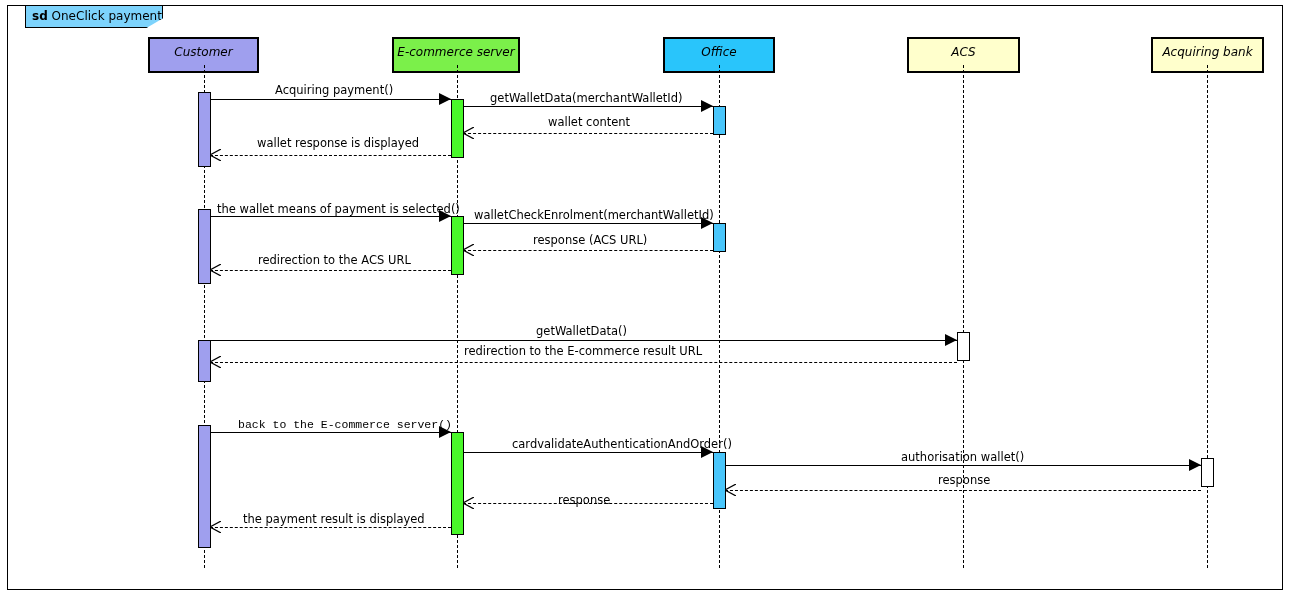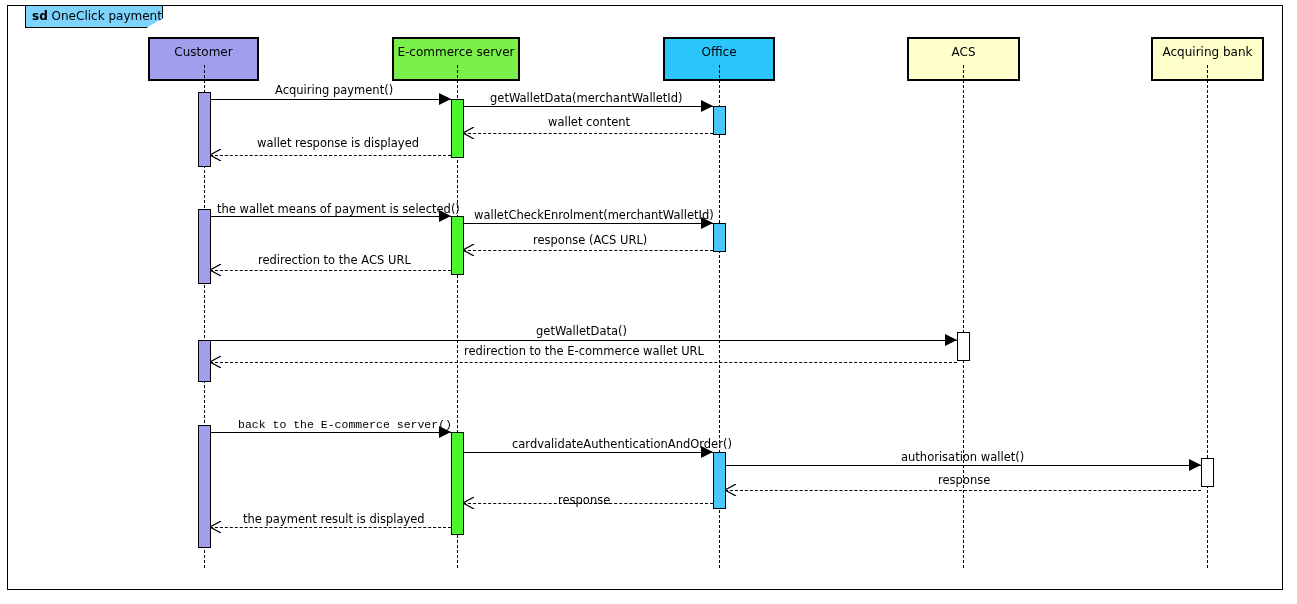--- a/index.html
+++ b/index.html
@@ -54,23 +54,24 @@
   }
   
   .lifeline-head {
     position: absolute;
     border: 2px solid #000000;
     box-sizing: border-box;
     text-align: center;
     font-size: 12px;
     color: #000000;
     line-height: 26px;
-    height: 44px;
+    height: 36px;
     white-space: nowrap;
     overflow: hidden;
+    font-style: italic;
   }
   
   .lifeline-line {
     position: absolute;
     width: 0;
     border-left: 1px dashed #000000;
   }
   
   .activation {
     position: absolute;
@@ -196,21 +197,21 @@
       <div class="msg-label" style="left: 258px; top: 254px;">redirection to the ACS URL</div>
       <div class="msg-line" style="left: 210px; top: 340px; width: 747px;"></div>
       <div class="arrow-solid right" style="top: 334px; left: 945px;"></div>
       <div class="msg-label" style="left: 536px; top: 325px;">getWalletData()</div>
       <div class="msg-line dashed" style="left: 210px; top: 362px; width: 747px;"></div>
       <div class="arrow-open" style="position: absolute; top: 356px; left: 210px;">
         <svg width="11" height="12" viewBox="0 0 11 12">
           <path d="M11,0 L0,6 L11,12" fill="none" stroke="#000" stroke-width="1.2"></path>
         </svg>
       </div>
-      <div class="msg-label" style="left: 464px; top: 345px;">redirection to the E-commerce wallet URL</div>
+      <div class="msg-label" style="left: 464px; top: 345px;">redirection to the E-commerce result URL</div>
       <div class="msg-line" style="left: 210px; top: 432px; width: 241px;"></div>
       <div class="arrow-solid right" style="top: 426px; left: 439px;"></div>
       <div class="msg-label" style="left: 238px; top: 418px; font-family: Liberation Mono, monospace;">back to the E-commerce server()</div>
       <div class="msg-line" style="left: 463px; top: 452px; width: 250px;"></div>
       <div class="arrow-solid right" style="top: 446px; left: 701px;"></div>
       <div class="msg-label" style="left: 512px; top: 438px;">cardvalidateAuthenticationAndOrder()</div>
       <div class="msg-line" style="left: 725px; top: 465px; width: 476px;"></div>
       <div class="arrow-solid right" style="top: 459px; left: 1189px;"></div>
       <div class="msg-label" style="left: 901px; top: 451px;">authorisation wallet()</div>
       <div class="msg-line dashed" style="left: 725px; top: 490px; width: 476px;"></div>

